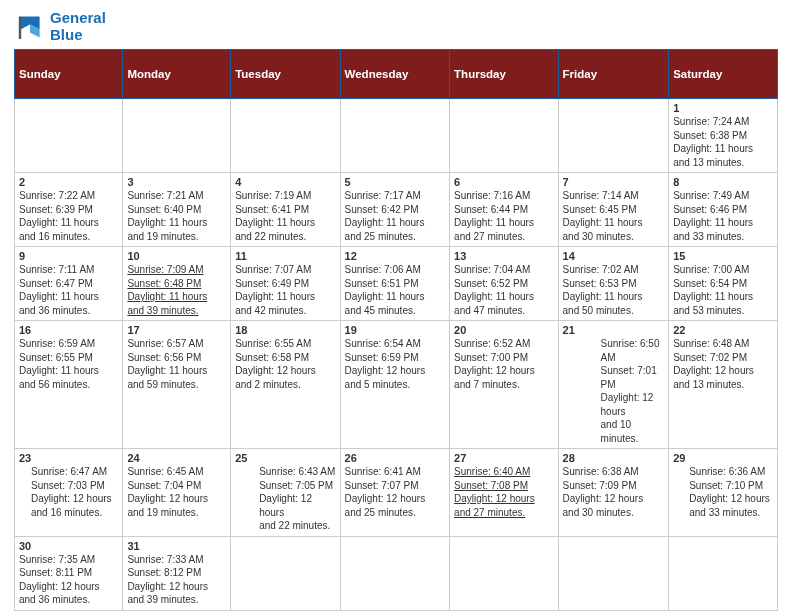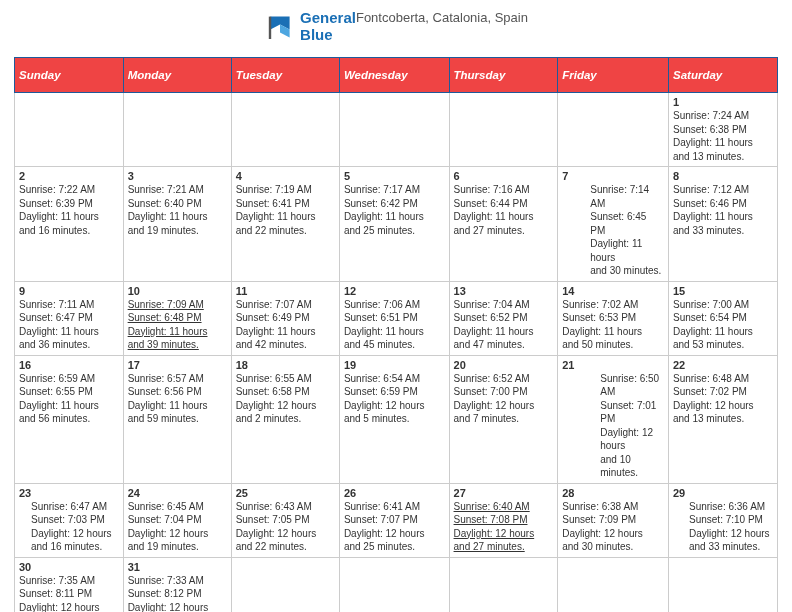--- a/index.html
+++ b/index.html
@@ -12,22 +12,22 @@
     }
     .page {
       width: 792px;
       min-height: 612px;
       background: #fff;
       padding: 10px 14px 10px 14px;
     }
     .header {
       display: flex;
       align-items: flex-start;
-      justify-content: center;
-      margin-bottom: 14px;
+      justify-content: space-between;
+      margin-bottom: 6px;
     }
     .logo {
       display: flex;
       align-items: center;
       gap: 4px;
     }
     .logo-text {
       font-size: 15px;
       font-weight: bold;
       color: #333;
@@ -51,28 +51,27 @@
     .location {
       font-size: 13px;
       color: #555;
     }
     .calendar {
       width: 100%;
       border-collapse: collapse;
       border: 1px solid #ccc;
     }
     .calendar th {
-      background: #ef4444;
+      background: #7f1d1d;
       color: #fff;
       font-size: 11.5px;
       font-weight: bold;
-      padding: 11px 4px;
+      padding: 18px 4px;
       text-align: left;
       border: 1px solid #1e5a9a;
-      font-style: italic;
     }
     .calendar td {
       border: 1px solid #ccc;
       vertical-align: top;
       padding: 3px 4px;
       width: 113px;
       min-height: 72px;
       font-size: 9.5px;
       color: #333;
       background: #fff;
@@ -107,21 +106,20 @@
         <polygon points="8,4 32,4 32,20 20,14 8,20" fill="#1a6fb5"></polygon>
         <polygon points="20,14 32,20 32,30 20,24" fill="#4da6e0"></polygon>
         <rect x="6" y="4" width="3" height="28" fill="#555"></rect>
       </svg>
       <div class="logo-text">
         <div><span>General</span></div>
         <div><span style="color:#1a6fb5;">Blue</span></div>
       </div>
     </div>
     <div class="title-block">
-      <div class="location">Fontcoberta, Catalonia, Spain</div>
     </div>
   </div>
 
   <table class="calendar">
     <thead>
       <tr>
         <th>Sunday</th>
         <th>Monday</th>
         <th>Tuesday</th>
         <th>Wednesday</th>
@@ -177,28 +175,28 @@
           </td>
           <td>
             <div class="day-num">6</div>
             <div class="day-info" style="white-space: pre-line;">Sunrise: 7:16 AM
 Sunset: 6:44 PM
 Daylight: 11 hours
 and 27 minutes.</div>
           </td>
           <td>
             <div class="day-num">7</div>
-            <div class="day-info" style="white-space: pre-line; margin-left: 28px;">Sunrise: 7:14 AM
+            <div class="day-info" style="white-space: pre-line;">Sunrise: 7:14 AM
 Sunset: 6:45 PM
 Daylight: 11 hours
 and 30 minutes.</div>
           </td>
           <td>
             <div class="day-num">8</div>
-            <div class="day-info" style="white-space: pre-line;">Sunrise: 7:12 AM
+            <div class="day-info" style="white-space: pre-line;">Sunrise: 7:49 AM
 Sunset: 6:46 PM
 Daylight: 11 hours
 and 33 minutes.</div>
           </td>
         </tr>
         <tr>
           <td>
             <div class="day-num">9</div>
             <div class="day-info" style="white-space: pre-line;">Sunrise: 7:11 AM
 Sunset: 6:47 PM
@@ -309,21 +307,21 @@
           </td>
           <td>
             <div class="day-num">24</div>
             <div class="day-info" style="white-space: pre-line;">Sunrise: 6:45 AM
 Sunset: 7:04 PM
 Daylight: 12 hours
 and 19 minutes.</div>
           </td>
           <td>
             <div class="day-num">25</div>
-            <div class="day-info" style="white-space: pre-line;">Sunrise: 6:43 AM
+            <div class="day-info" style="white-space: pre-line; margin-left: 24px;">Sunrise: 6:43 AM
 Sunset: 7:05 PM
 Daylight: 12 hours
 and 22 minutes.</div>
           </td>
           <td>
             <div class="day-num">26</div>
             <div class="day-info" style="white-space: pre-line;">Sunrise: 6:41 AM
 Sunset: 7:07 PM
 Daylight: 12 hours
 and 25 minutes.</div>

